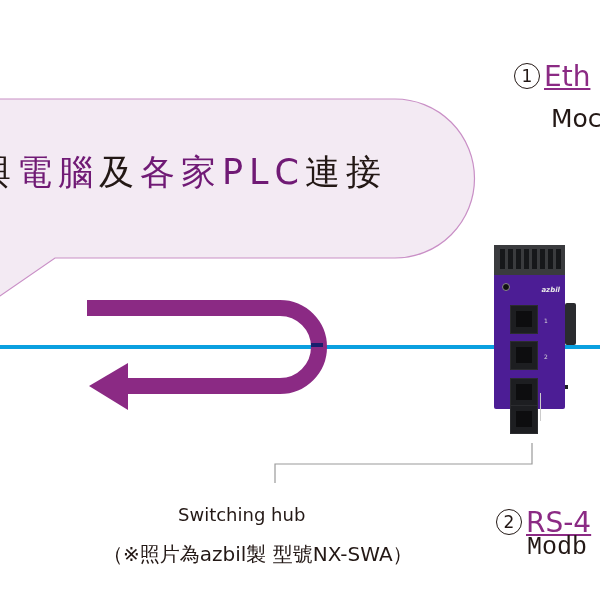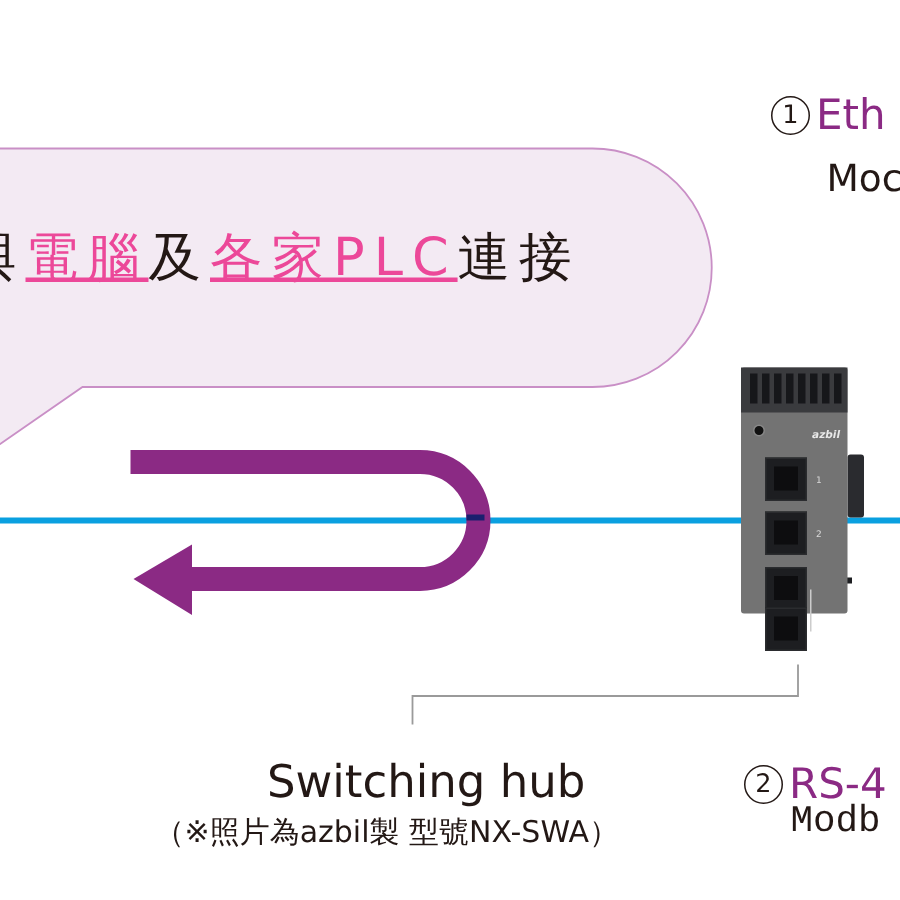--- a/index.html
+++ b/index.html
@@ -1,26 +1,26 @@
 <!DOCTYPE html>
 <html><head>
 <meta charset="utf-8">
 <style>
   html, body { margin:0; padding:0; }
   body { width:600px; height:600px; overflow:hidden; background:#ffffff; position:relative; font-family:"DejaVu Sans", "Liberation Sans", sans-serif; }
   #bubble-svg { position:absolute; left:0; top:0; }
   .bubble-text { position:absolute; left:-24px; top:155px; font-size:35px; letter-spacing:6px; white-space:nowrap; line-height:1; font-family:"DejaVu Sans", sans-serif; }
   .dark { color:#231815; }
-  .purple { color:#ec4899;text-decoration:underline; }
-  .label-main { position:absolute; font-size:30px; color:#231815; white-space:nowrap; font-family:"DejaVu Sans", sans-serif; }
+  .purple { color:#701a75; }
+  .label-main { position:absolute; font-size:18px; color:#231815; white-space:nowrap; font-family:"DejaVu Sans", sans-serif; }
   .label-sub { position:absolute; font-size:20px; color:#231815; white-space:nowrap; font-family:"DejaVu Sans", sans-serif; }
   .num-circle { display:inline-block; width:24px; height:24px; border:1.5px solid #231815; border-radius:50%; font-size:17px; line-height:24px; text-align:center; color:#231815; vertical-align:4px; margin-right:4px; box-sizing:content-box; }
-  .item-title { position:absolute; font-size:28px; white-space:nowrap; color:#8b2a84; }
+  .item-title { position:absolute; font-size:28px; white-space:nowrap; color:#8b2a84;text-decoration:underline; }
   .item-sub { position:absolute; font-size:25px; white-space:nowrap; color:#231815; }
-  .device { position:absolute; left:494px; top:245px; width:71px; height:164px; background:#737373; border-radius:2px; }
+  .device { position:absolute; left:494px; top:245px; width:71px; height:164px; background:#4c1d95; border-radius:2px; }
   .device-top { position:absolute; left:0; top:0; width:71px; height:30px; background:#3a3b3e; }
   .vent { position:absolute; top:4px; width:5px; height:20px; background:#16171a; }
   .brand { position:absolute; right:5px; top:41px; font-size:7px; color:#e8e8e8; font-style:italic; font-weight:bold; }
   .port { position:absolute; left:16px; width:26px; height:27px; background:#1d1e21; border:1px solid #2b2c2f; }
   .port-inner { position:absolute; left:5px; top:5px; width:16px; height:16px; background:#0d0d0f; }
   .port-num { position:absolute; left:50px; font-size:6px; color:#d8d8d8; }
   .rail { position:absolute; left:565px; top:303px; width:11px; height:42px; background:#2a2b2f; border-radius:2px; }
   .side-dot { position:absolute; left:564px; top:385px; width:4px; height:4px; background:#1d1e21; }
 </style>
 </head>

